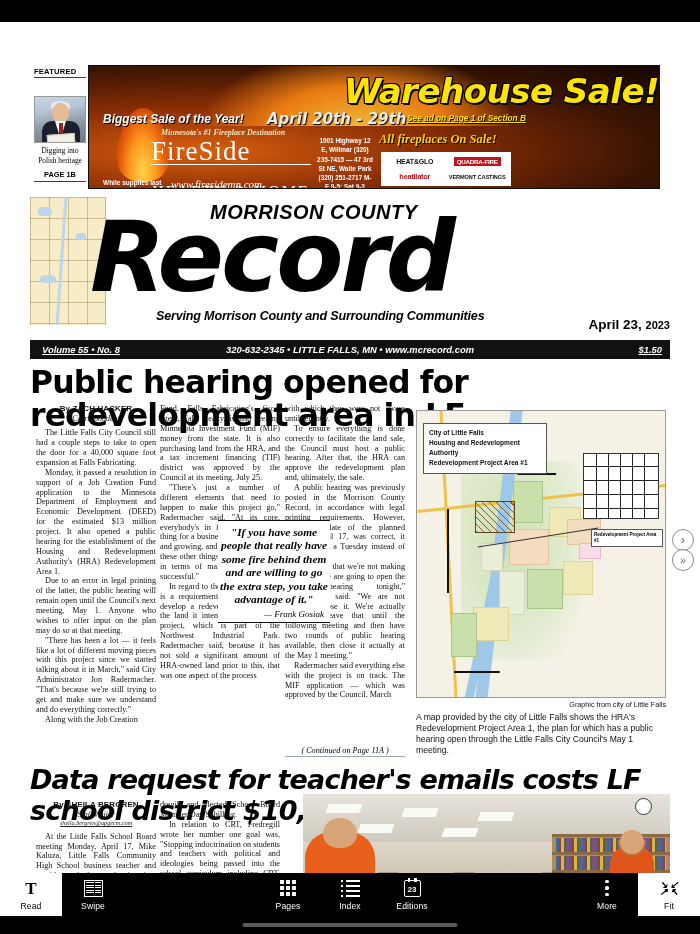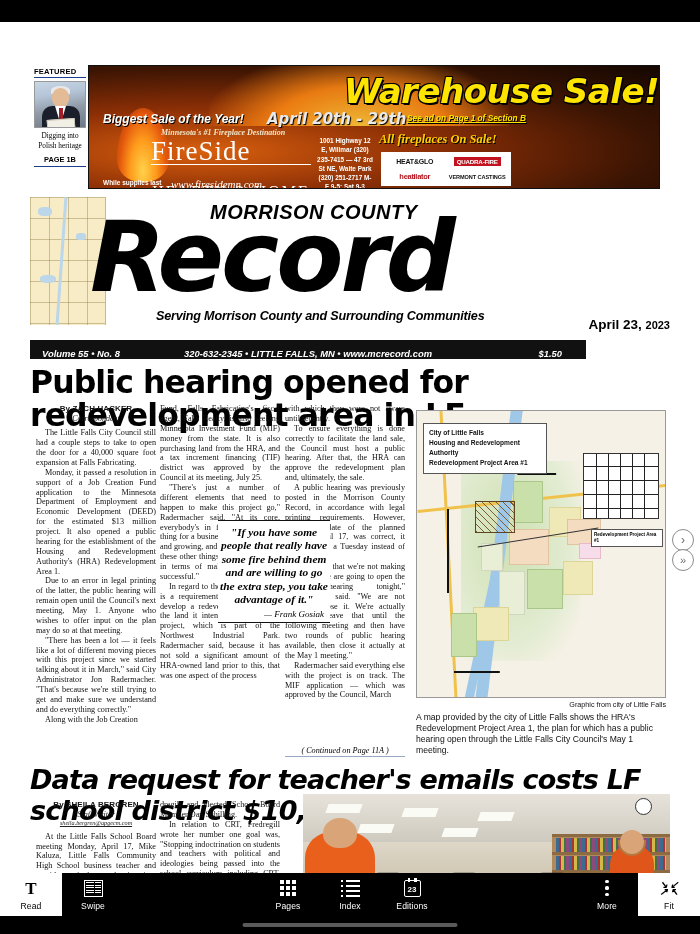--- a/index.html
+++ b/index.html
@@ -45,21 +45,21 @@
     position: absolute; top: 22px; left: 0; width: 700px; height: 862px;
     background: #fff; overflow: hidden;
   }
 
   
   .featured {
     position: absolute; left: 34px; top: 45px; width: 52px;
   }
   .featured-label {
     font-size: 7.6px; font-weight: bold; letter-spacing: .2px;
-    border-bottom: 1.2px solid #1d3f8f; padding-bottom: 1px; margin-bottom: 3px;
+    border-bottom: 1.2px solid #1d3f8f; padding-bottom: 1px; margin-bottom: 18px;
     color: #000;
   }
   .featured-photo {
     width: 52px; height: 47px; border: 0.5px solid #999;
     background: linear-gradient(170deg,#c9d7e6 0%,#b4c4d6 30%,#8f9aa6 60%,#6d7987 100%);
     position: relative; overflow: hidden;
   }
   .featured-photo .head { position:absolute; left:17px; top:6px; width:17px; height:19px;
       background:#e3bb96; border-radius:48% 48% 42% 42%; }
   .featured-photo .hair { position:absolute; left:16px; top:4px; width:19px; height:8px;
@@ -185,27 +185,27 @@
   .mh-tag {
     position: absolute; left: 126px; top: 112px;
     font-size: 12.6px; font-weight: bold; font-style: italic; letter-spacing: -.2px; text-align: center;
   }
   .mh-date {
     position: absolute; right: 0; top: 120px;
     font-size: 13.5px; font-weight: bold;
   }
   .mh-date span { font-size: 11px; font-weight: bold; }
   .mh-bar {
-    position: absolute; left: 30px; top: 318px; width: 556px; height: 19px;
-    background: #111; color: #fff; display: flex; align-items: flex-end;
-    font-size: 9.4px; font-weight: bold; font-style: italic;
+    position: absolute; left: 30px; top: 318px; width: 640px; height: 19px;
+    background: #111; color: #fff; display: flex; align-items: center;
+    font-size: 9.4px; font-weight: bold; font-style: italic; text-decoration: underline;
   }
   .mh-bar .l { margin-left: 12px; }
   .mh-bar .c { position: absolute; left: 0; right: 0; text-align: center; }
-  .mh-bar .r { margin-left: auto; margin-right: 24px; }
+  .mh-bar .r { margin-left: auto; margin-right: 8px; }
 
   
   .hl1 {
     position: absolute; left: 30px; top: 344px; width: 640px;
     font-size: 31.5px; font-weight: bold; letter-spacing: -.9px;
     font-family: "DejaVu Sans", sans-serif; line-height: 1.05;
   }
   .byline { text-align: center; font-family: "Liberation Serif", serif; }
   .byline .who { font-size: 8px; font-weight: bold; font-family: "Liberation Sans", sans-serif; letter-spacing:.1px;}
   .byline .role { font-size: 8px; font-style: italic; }

